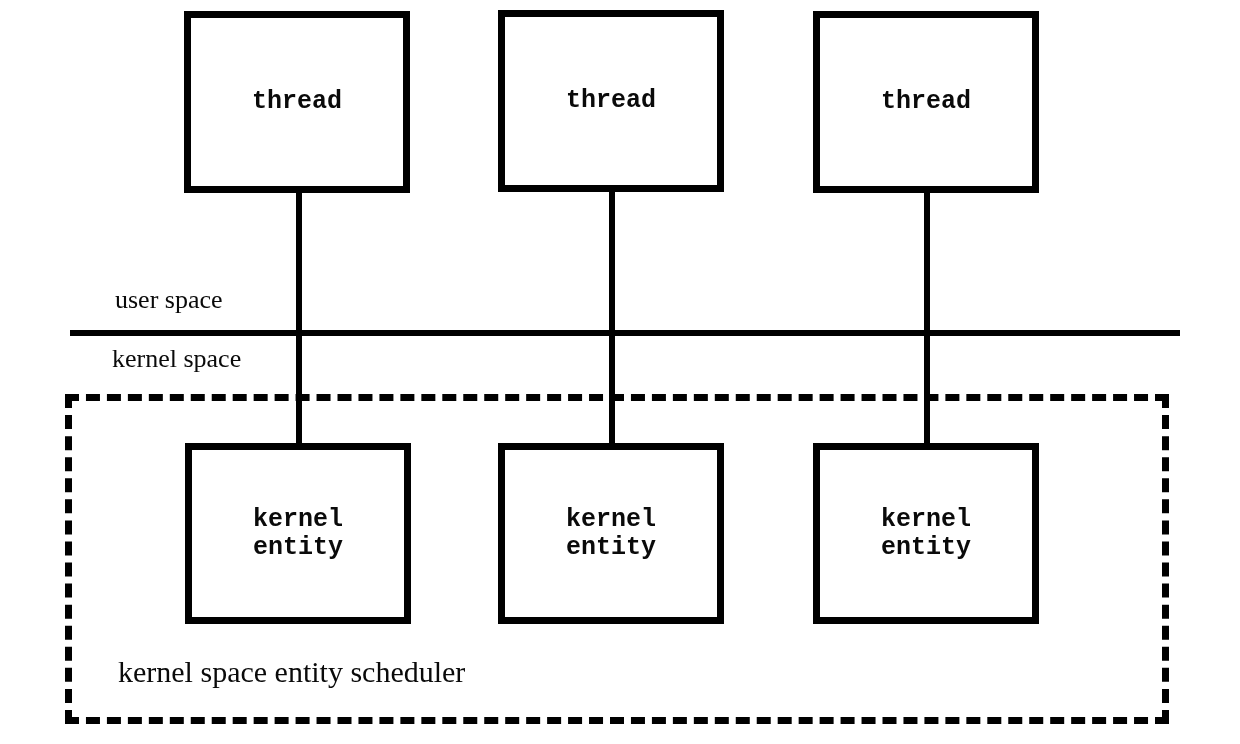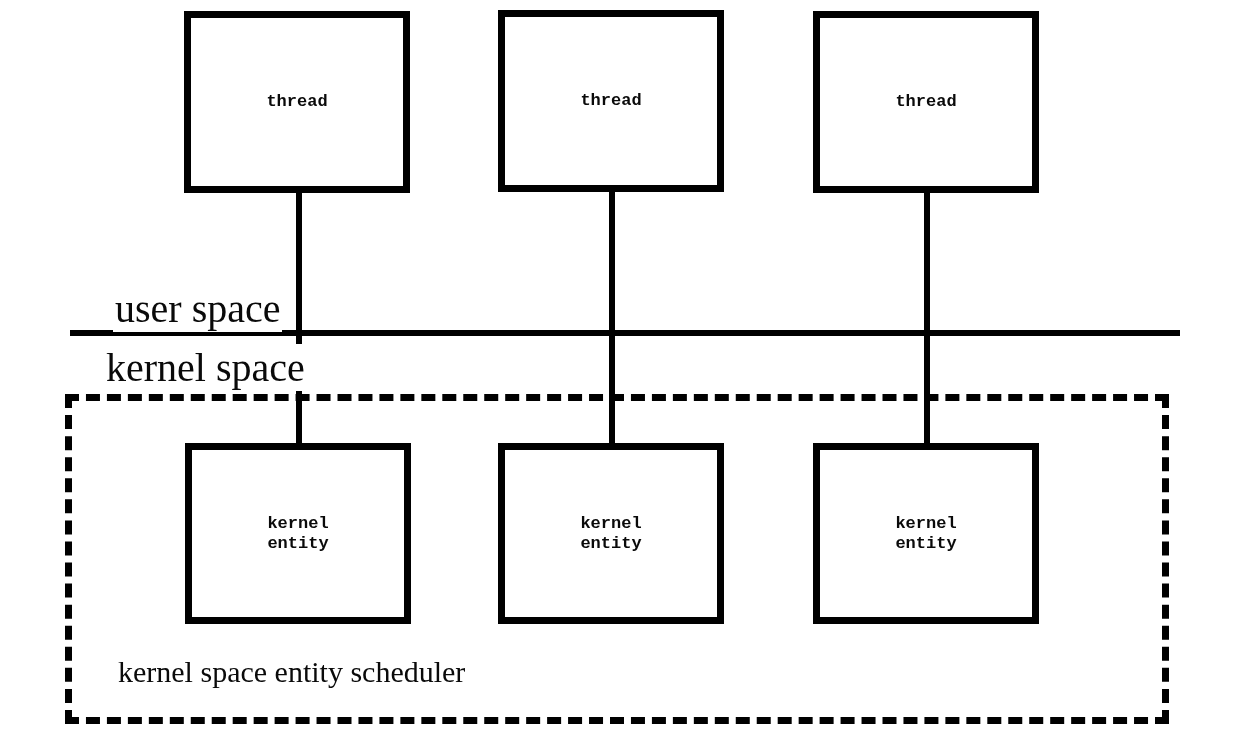--- a/index.html
+++ b/index.html
@@ -23,21 +23,21 @@
     box-sizing: border-box;
     background: #ffffff;
     border: 7px solid #000000;
     display: flex;
     align-items: center;
     justify-content: center;
     z-index: 3;
   }
   .box-label {
     font-family: "Liberation Mono", "DejaVu Sans Mono", monospace;
-    font-size: 17px;
+    font-size: 25px;
     font-weight: 700;
     line-height: 1.12;
     color: #0a0a0a;
     text-align: center;
     white-space: pre-line;
     letter-spacing: 0px;
   }
 
   
   .thread-1 { left: 184px;  top: 11px; width: 226px; height: 182px; }
@@ -68,29 +68,29 @@
     width: 1110px;
     height: 6px;
     background: #000000;
     z-index: 4;
   }
 
   
   .space-label {
     position: absolute;
     font-family: "Liberation Serif", "DejaVu Serif", serif;
-    font-size: 40px;
+    font-size: 26px;
     color: #0a0a0a;
     white-space: nowrap;
     z-index: 5;
     background: #ffffff;
     padding: 0 2px;
   }
   .label-user   { left: 113px; top: 285px; }
-  .label-kernel { left: 104px; top: 344px; }
+  .label-kernel { left: 110px; top: 344px; }
 
   
   .sched-region {
     position: absolute;
     left: 65px;
     top: 394px;
     width: 1104px;
     height: 330px;
     z-index: 2;
     pointer-events: none;

